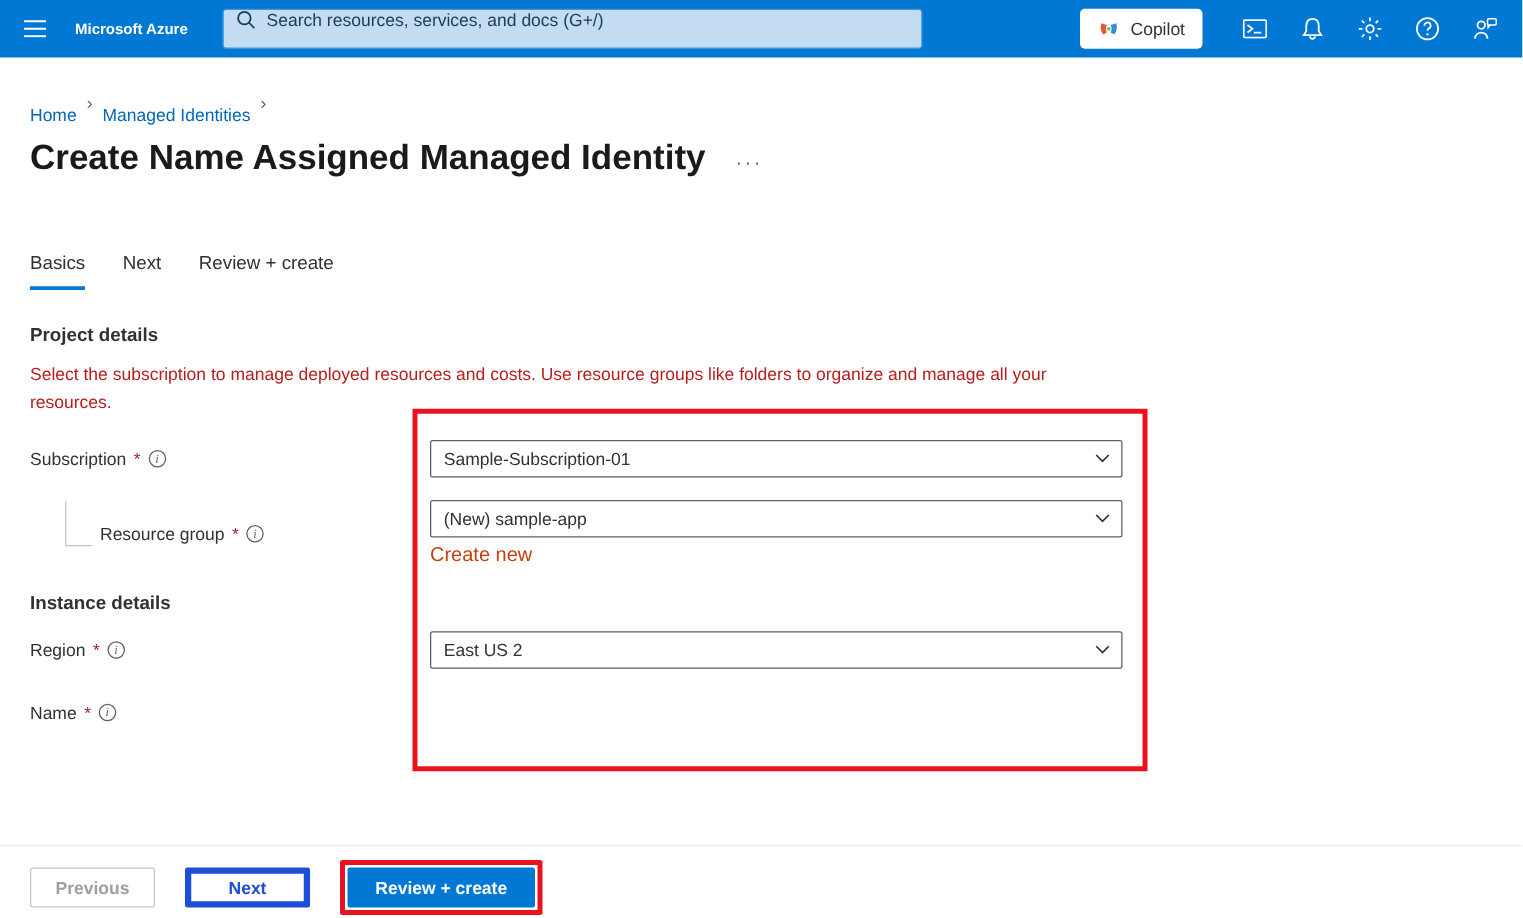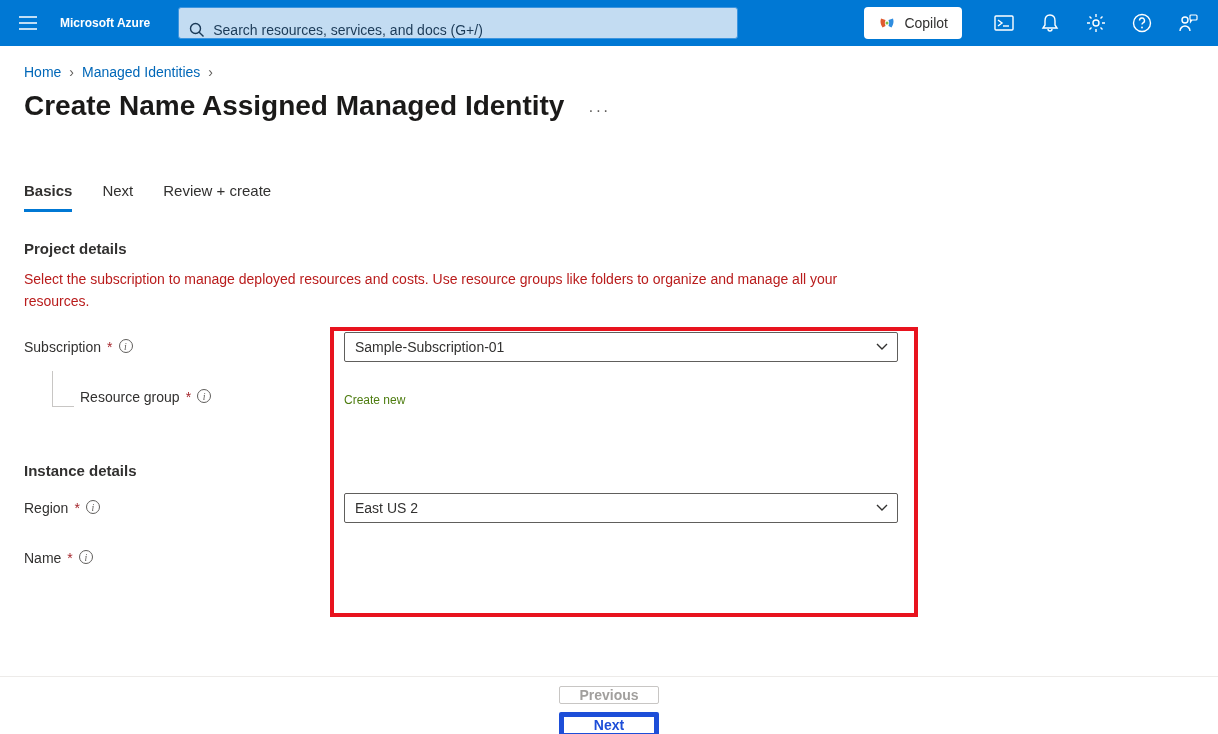--- a/index.html
+++ b/index.html
@@ -36,21 +36,21 @@
     cursor: pointer;
     white-space: nowrap;
   }
   .searchbox {
     flex: 0 0 560px;
     height: 32px;
     background: #c3dcf2;
     border: 1px solid #3d95df;
     border-radius: 3px;
     display: flex;
-    align-items: flex-end;
+    align-items: flex-start;
     padding: 0 10px;
     gap: 8px;
     color: #1b3a57;
     cursor: text;
     margin-left: 8px;
   }
   .searchbox svg { flex-shrink: 0; }
   .searchbox span { color: #1b3a57; font-size: 14px; }
   .top-spacer { flex: 1; }
   .copilot-btn {
@@ -78,21 +78,21 @@
   .content {
     padding: 18px 24px 0 24px;
   }
 
   
   .breadcrumb {
     display: flex; align-items: center; gap: 8px;
     font-size: 14px;
     margin-bottom: 10px;
   }
-  .breadcrumb a { color: #0067b8; text-decoration: none; cursor: pointer; }
+  .breadcrumb a { color: #0067b8; text-decoration: none; cursor: pointer; margin-top: 20px; }
   .crumb-sep { color: #605e5c; }
 
   h1.page-title {
     font-size: 28px;
     font-weight: 600;
     color: #1b1a19;
     display: inline-block;
   }
   .title-actions {
     display: inline-block;
@@ -111,21 +111,21 @@
     gap: 30px;
     border-bottom: 0;
     font-size: 15px;
   }
   .tab {
     padding: 0 0 10px 0;
     cursor: pointer;
     color: #323130;
   }
   .tab.active {
-    font-weight: 700;
+    font-weight: 400;
     border-bottom: 3px solid #0078d4;
   }
 
   
   .section-title {
     font-size: 15px;
     font-weight: 600;
     margin-top: 28px;
     margin-bottom: 12px;
   }
@@ -155,21 +155,21 @@
   .tree-elbow {
     position: absolute;
     left: 28px;
     top: -18px;
     width: 22px; height: 36px;
     border-left: 1px solid #c8c6c4;
     border-bottom: 1px solid #c8c6c4;
   }
   .label-cell {
     width: 320px;
-    display: flex; gap: 6px;
+    display: flex; align-items: center; gap: 6px;
     font-size: 14px;
   }
   .req { color: #a4262c; }
   .info-icon {
     width: 14px; height: 14px;
     border: 1px solid #605e5c;
     border-radius: 50%;
     display: inline-flex; align-items: center; justify-content: center;
     font-size: 10px; color: #605e5c;
     cursor: pointer;
@@ -194,41 +194,40 @@
     right: 9px; top: 50%;
     transform: translateY(-50%);
     pointer-events: none;
   }
   .text-box { cursor: text; }
   .text-box .check {
     position: absolute; right: 8px; top: 50%; transform: translateY(-50%);
     color: #107c10;
   }
   .under-link {
-    font-size: 12px;
-    color: #4d7c0f;
+    font-size: 16px;
+    color: #c2410c;
     text-decoration: none;
     cursor: pointer;
     display: inline-block;
     margin-top: 6px;
   }
 
   
   .footer-sep {
     position: absolute;
     left: 0; right: 0;
     top: 676px;
     border-top: 1px solid #edebe9;
   }
   .footer {
     position: absolute;
     left: 0; right: 0; bottom: 0; height: 48px;
-    display: flex; align-items: center; gap: 8px;
+    display: flex; align-items: center; gap: 24px;
     padding: 0 24px;
-    flex-direction: column;
   }
   .btn {
     height: 32px;
     padding: 0 16px;
     font-size: 14px;
     border-radius: 2px;
     cursor: pointer;
     display: flex; align-items: center; justify-content: center;
     min-width: 100px;
   }
@@ -358,25 +357,31 @@
 
   
   <div class="form-row indent">
     <div class="label-cell">
       <span class="tree-elbow"></span>
       <span>Resource group</span>
       <span class="req">*</span>
       <span class="info-icon">i</span>
     </div>
     <div class="field-cell">
+      <div class="select-box">
+        <span>(New) sample-app</span>
+        <svg class="chev" width="12" height="8" viewBox="0 0 12 8">
+          <path d="M1 1 L6 6 L11 1" stroke="#323130" stroke-width="1.4" fill="none"></path>
+        </svg>
+      </div>
       <a class="under-link">Create new</a>
     </div>
   </div>
 
-  <div class="section-title" style="margin-top:48px">Instance details</div>
+  <div class="section-title" style="margin-top:20px">Instance details</div>
 
   
   <div class="form-row">
     <div class="label-cell">
       <span>Region</span>
       <span class="req">*</span>
       <span class="info-icon">i</span>
     </div>
     <div class="field-cell">
       <div class="select-box">

